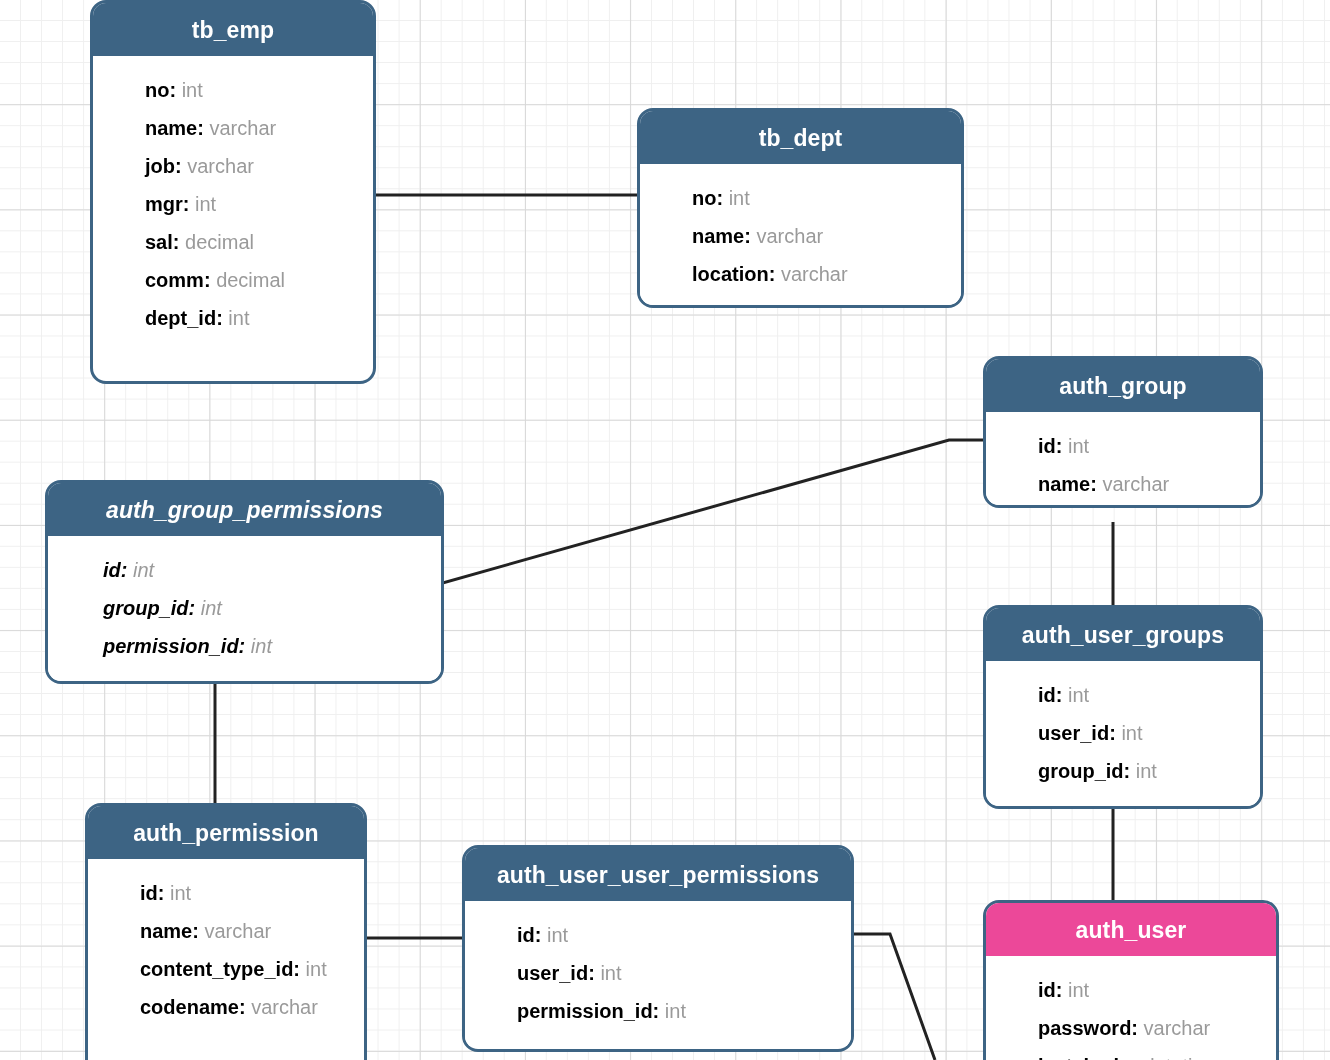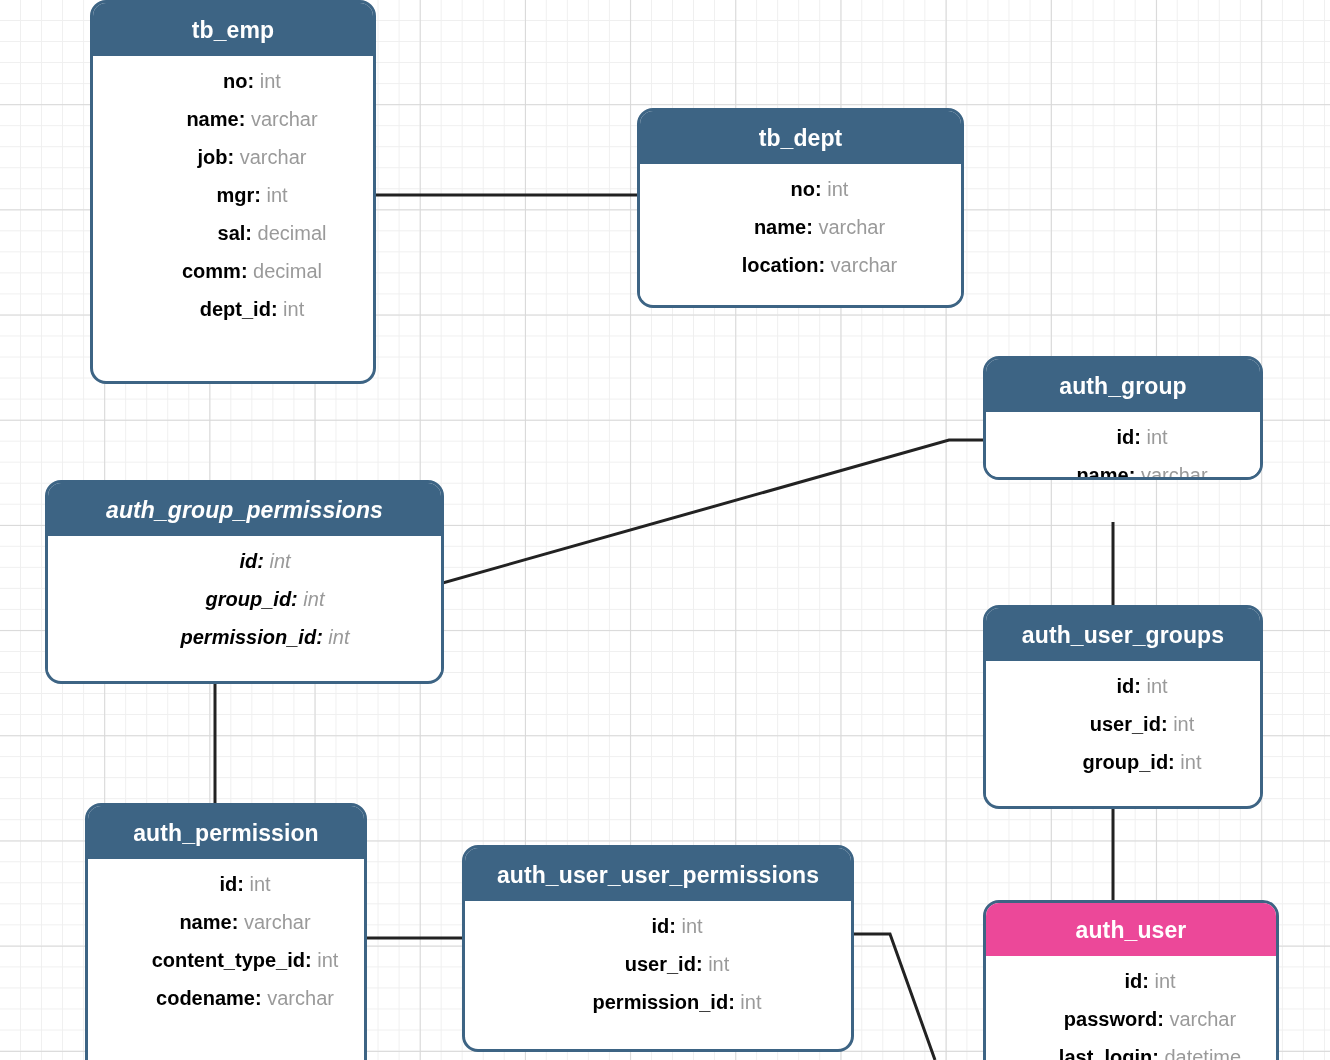--- a/index.html
+++ b/index.html
@@ -49,23 +49,22 @@
     color: #ffffff;
     font-size: 23px;
     font-weight: bold;
     text-align: center;
     line-height: 1;
     padding: 16px 10px 14px 10px;
     white-space: nowrap;
     letter-spacing: 0.1px;
   }
   .entity-body {
-    padding: 6px 0 16px 0;
+    padding: 15px 0 16px 0;
     background: #ffffff;
-    text-align: center;
   }
   .field {
     font-size: 20px;
     line-height: 1;
     padding: 9px 14px 9px 0;
     white-space: nowrap;
     color: #000000;
   }
   .field .fname {
     color: #000000;
@@ -96,34 +95,34 @@
     </svg>
 
   <div id="entity-layer">
       <div class="entity" style="left: 90px; top: 0px; width: 286px; height: 384px; border-color: rgb(61, 100, 132);">
         <div class="entity-header" style="background: rgb(61, 100, 132);">tb_emp</div>
         <div class="entity-body">
           <div class="field" style="padding-left: 52px;"><span class="fname">no</span><span class="fcolon">: </span><span class="ftype" style="color: rgb(154, 154, 154);">int</span></div>
           <div class="field" style="padding-left: 52px;"><span class="fname">name</span><span class="fcolon">: </span><span class="ftype" style="color: rgb(154, 154, 154);">varchar</span></div>
           <div class="field" style="padding-left: 52px;"><span class="fname">job</span><span class="fcolon">: </span><span class="ftype" style="color: rgb(154, 154, 154);">varchar</span></div>
           <div class="field" style="padding-left: 52px;"><span class="fname">mgr</span><span class="fcolon">: </span><span class="ftype" style="color: rgb(154, 154, 154);">int</span></div>
-          <div class="field" style="padding-left: 52px; margin-left: 40px;"><span class="fname">sal</span><span class="fcolon">: </span><span class="ftype" style="color: rgb(154, 154, 154);">decimal</span></div>
+          <div class="field" style="padding-left: 52px;"><span class="fname">sal</span><span class="fcolon">: </span><span class="ftype" style="color: rgb(154, 154, 154);">decimal</span></div>
           <div class="field" style="padding-left: 52px;"><span class="fname">comm</span><span class="fcolon">: </span><span class="ftype" style="color: rgb(154, 154, 154);">decimal</span></div>
           <div class="field" style="padding-left: 52px;"><span class="fname">dept_id</span><span class="fcolon">: </span><span class="ftype" style="color: rgb(154, 154, 154);">int</span></div>
         </div>
       </div>
       <div class="entity" style="left: 637px; top: 108px; width: 327px; height: 200px; border-color: rgb(61, 100, 132);">
         <div class="entity-header" style="background: rgb(61, 100, 132);">tb_dept</div>
         <div class="entity-body">
           <div class="field" style="padding-left: 52px;"><span class="fname">no</span><span class="fcolon">: </span><span class="ftype" style="color: rgb(154, 154, 154);">int</span></div>
           <div class="field" style="padding-left: 52px;"><span class="fname">name</span><span class="fcolon">: </span><span class="ftype" style="color: rgb(154, 154, 154);">varchar</span></div>
           <div class="field" style="padding-left: 52px;"><span class="fname">location</span><span class="fcolon">: </span><span class="ftype" style="color: rgb(154, 154, 154);">varchar</span></div>
         </div>
       </div>
-      <div class="entity" style="left: 983px; top: 356px; width: 280px; height: 124px; border-color: rgb(61, 100, 132);">
+      <div class="entity" style="left: 983px; top: 356px; width: 280px; height: 152px; border-color: rgb(61, 100, 132);">
         <div class="entity-header" style="background: rgb(61, 100, 132);">auth_group</div>
         <div class="entity-body">
           <div class="field" style="padding-left: 52px;"><span class="fname">id</span><span class="fcolon">: </span><span class="ftype" style="color: rgb(154, 154, 154);">int</span></div>
           <div class="field" style="padding-left: 52px;"><span class="fname">name</span><span class="fcolon">: </span><span class="ftype" style="color: rgb(154, 154, 154);">varchar</span></div>
         </div>
       </div>
       <div class="entity" style="left: 45px; top: 480px; width: 399px; height: 204px; border-color: rgb(61, 100, 132); font-style: italic;">
         <div class="entity-header" style="background: rgb(61, 100, 132);">auth_group_permissions</div>
         <div class="entity-body">
           <div class="field" style="padding-left: 55px;"><span class="fname">id</span><span class="fcolon">: </span><span class="ftype" style="color: rgb(154, 154, 154);">int</span></div>

